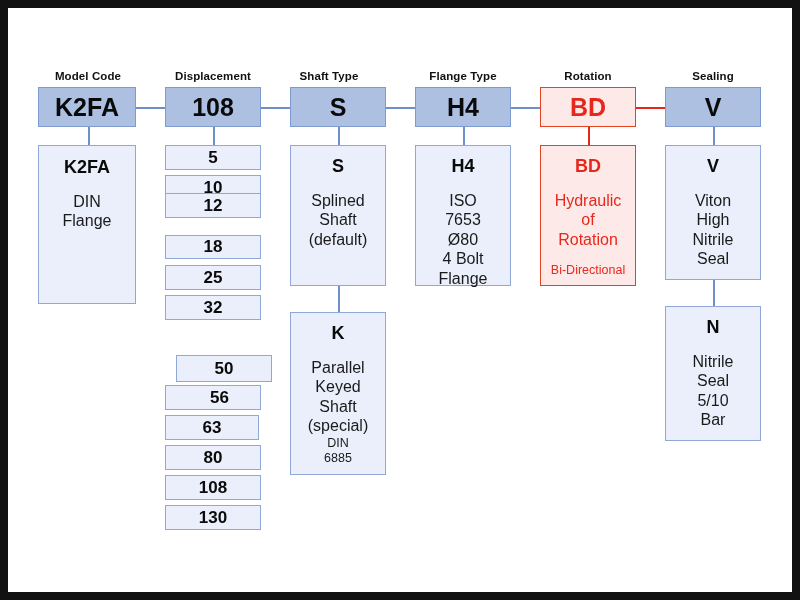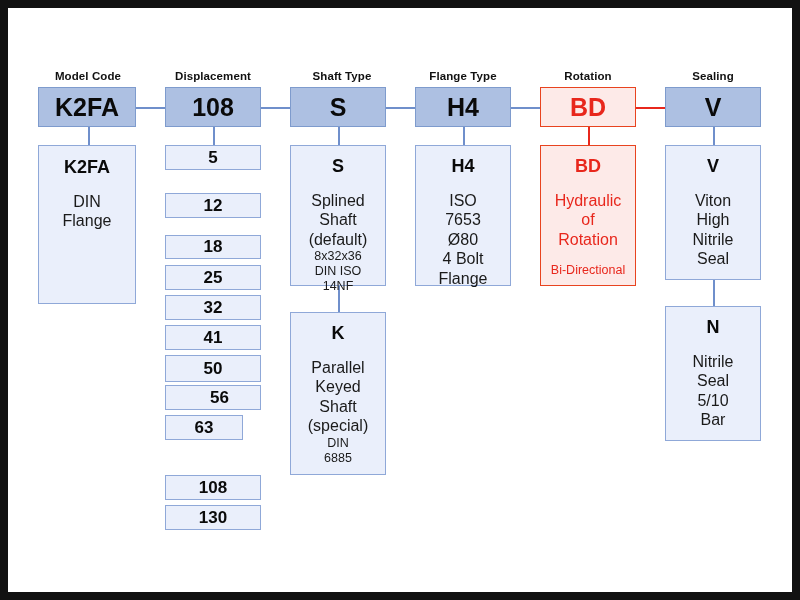--- a/index.html
+++ b/index.html
@@ -145,21 +145,21 @@
     <div class="line-v" style="left:455px; top:115px; height:22px;"></div>
     <div class="line-v red" style="left:580px; top:115px; height:22px;"></div>
     <div class="line-v" style="left:705px; top:115px; height:22px;"></div>
 
     <div class="line-v" style="left:330px; top:278px; height:26px;"></div>
 
     <div class="line-v" style="left:705px; top:272px; height:26px;"></div>
 
     <div class="col-title" style="left:22px; top:62px; width:116px;">Model Code</div>
     <div class="col-title" style="left:147px; top:62px; width:116px;">Displacement</div>
-    <div class="col-title" style="left:276px; top:62px; width:116px;">Shaft Type</div>
+    <div class="col-title" style="left:263px; top:62px; width:116px;">Shaft Type</div>
     <div class="col-title" style="left:397px; top:62px; width:116px;">Flange Type</div>
     <div class="col-title" style="left:522px; top:62px; width:116px;">Rotation</div>
     <div class="col-title" style="left:647px; top:62px; width:116px;">Sealing</div>
 
     <div class="box head" style="left:30px; top:79px; width:98px; height:40px;">
       <span class="code">K2FA</span>
     </div>
     <div class="box head" style="left:157px; top:79px; width:96px; height:40px;">
       <span class="code">108</span>
     </div>
@@ -180,62 +180,60 @@
       <span class="sub-code">K2FA</span>
       <div class="desc gap-block">
         <div>DIN</div>
         <div>Flange</div>
       </div>
     </div>
 
     <div class="box listitem" style="left:157px; top:137px; width:96px; height:25px;">
       <span>5</span>
     </div>
+    <div class="box listitem" style="left:157px; top:167px; width:96px; height:25px;">
+      <span>10</span>
+    </div>
     <div class="box listitem" style="left:157px; top:185px; width:96px; height:25px;">
       <span>12</span>
     </div>
     <div class="box listitem" style="left:157px; top:227px; width:96px; height:24px;">
       <span>18</span>
     </div>
     <div class="box listitem" style="left:157px; top:257px; width:96px; height:25px;text-align:right;">
       <span>25</span>
     </div>
     <div class="box listitem" style="left:157px; top:287px; width:96px; height:25px;">
       <span>32</span>
     </div>
-    <div class="box listitem" style="left:157px; top:317px; width:96px; height:25px;">
-      <span>41</span>
-    </div>
-    <div class="box listitem" style="left:157px; top:347px; width:96px; height:27px;">
+    <div class="box listitem" style="left:168px; top:347px; width:96px; height:27px;">
       <span>50</span>
     </div>
     <div class="box listitem" style="left:157px; top:377px; width:96px; height:25px;padding-left:13px;">
       <span>56</span>
     </div>
-    <div class="box listitem" style="left:157px; top:407px; width:78px; height:25px;">
+    <div class="box listitem" style="left:157px; top:407px; width:94px; height:25px;">
       <span>63</span>
+    </div>
+    <div class="box listitem" style="left:157px; top:437px; width:96px; height:25px;">
+      <span>80</span>
     </div>
     <div class="box listitem" style="left:157px; top:467px; width:96px; height:25px;">
       <span>108</span>
     </div>
     <div class="box listitem" style="left:157px; top:497px; width:96px; height:25px;">
       <span>130</span>
     </div>
 
     <div class="box" style="left:282px; top:137px; width:96px; height:141px; justify-content:flex-start; padding-top:11px;">
       <span class="sub-code">S</span>
       <div class="desc tight">
         <div>Splined</div>
         <div>Shaft</div>
         <div>(default)</div>
-      </div>
-      <div class="fine">
-        <div>8x32x36</div>
-        <div>DIN ISO</div>
-        <div>14NF</div>
       </div>
     </div>
 
     <div class="box" style="left:282px; top:304px; width:96px; height:163px; justify-content:flex-start; padding-top:11px;">
       <span class="sub-code">K</span>
       <div class="desc tight">
         <div>Parallel</div>
         <div>Keyed</div>
         <div>Shaft</div>
         <div>(special)</div>

